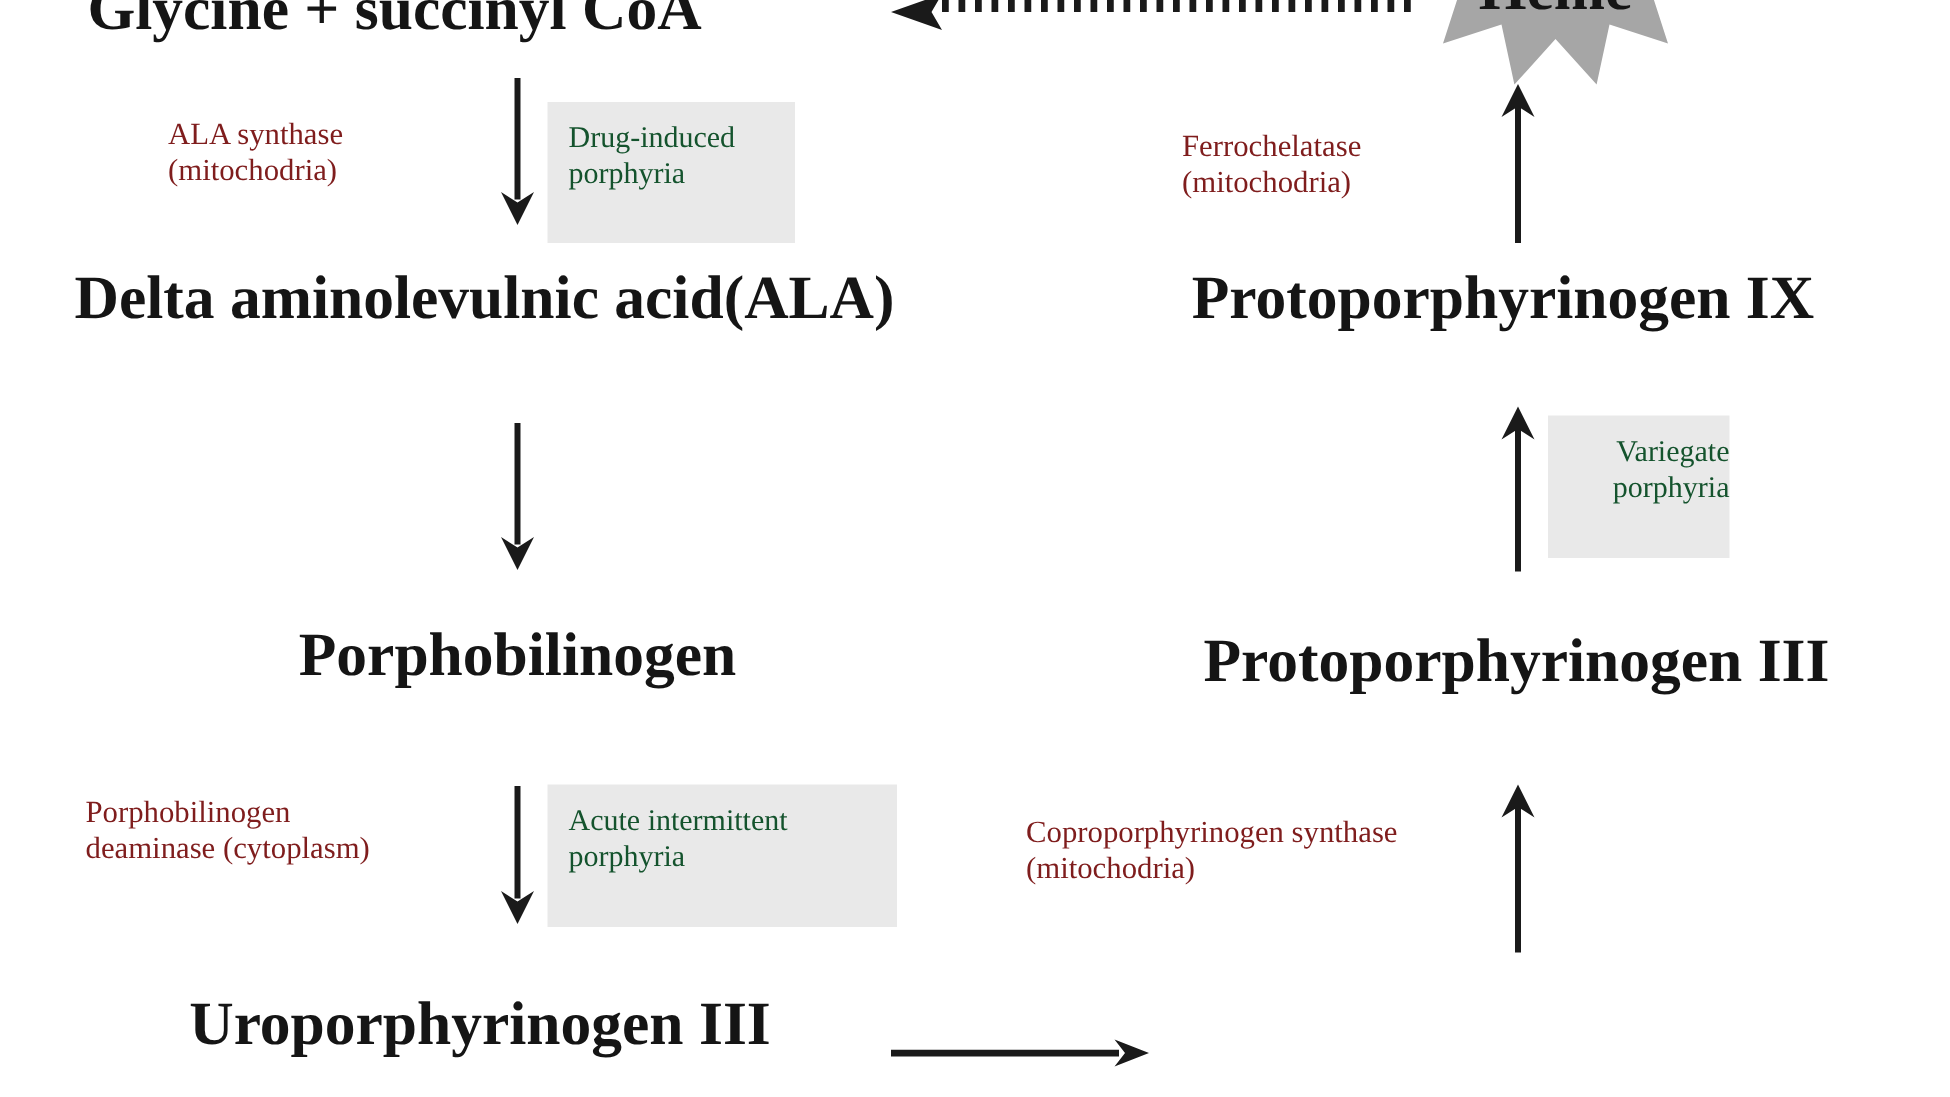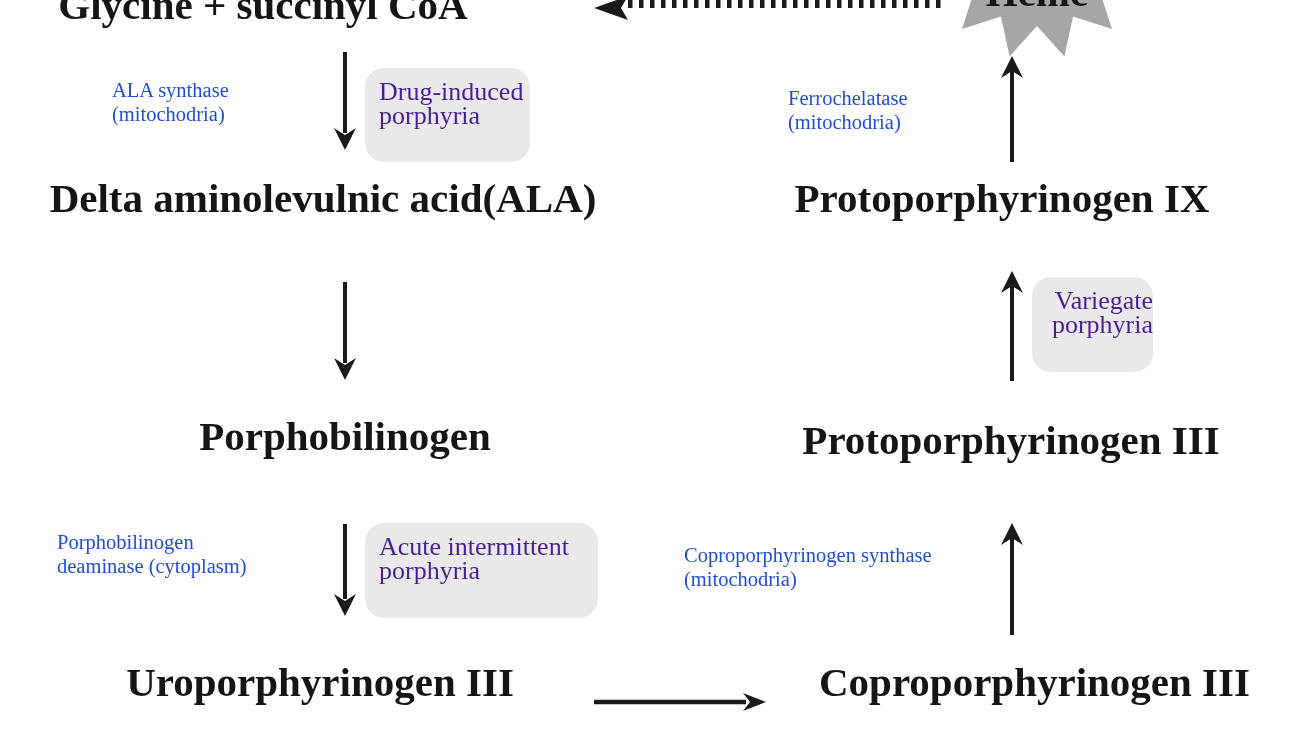--- a/index.html
+++ b/index.html
@@ -6,28 +6,28 @@
   .canvas {
     position:relative; width:1300px; height:731px;
     background:#ffffff; overflow:hidden;
     font-family:"Liberation Serif","DejaVu Serif",serif;
   }
   .node {
     position:absolute; font-weight:bold; font-size:41px; line-height:46px;
     color:#151515; text-align:center; white-space:nowrap;
   }
   .enzyme {
-    position:absolute; font-size:20.5px; line-height:23.5px; color:#1d4ed8;
+    position:absolute; font-size:20.5px; line-height:23.5px; color:#7f1d1d;
     white-space:nowrap;
   }
   .enzyme span { display:block; }
   .pbox {
-    position:absolute; background:#e9e9e9; color:#4c1d95;
-    font-size:26px; line-height:24px; box-sizing:border-box;
-    padding:12px 0 0 14px; white-space:nowrap;border-radius:19px;
+    position:absolute; background:#e9e9e9; color:#14532d;
+    font-size:20px; line-height:24px; box-sizing:border-box;
+    padding:12px 0 0 14px; white-space:nowrap;
   }
   .pbox span { display:block; }
   .arrow { position:absolute; }
   svg { display:block; overflow:visible; }
 </style>
 </head>
 <body>
 
 <div class="canvas">
 
@@ -84,21 +84,20 @@
     <span>porphyria</span>
   </div>
 
   <div class="node" style="left:80px; top:659px; width:480px;">Uroporphyrinogen III</div>
 
   <svg class="arrow" style="left:594px; top:693px;" width="172" height="18">
     <line x1="0" y1="9" x2="152" y2="9" stroke="#1a1a1a" stroke-width="4.5"></line>
     <polygon fill="#1a1a1a" points="172,9 149,0 156,9 149,18"></polygon>
   </svg>
 
-  <div class="node" style="left:782px; top:659px; width:505px;">Coproporphyrinogen III</div>
 
   <svg class="arrow" style="left:1000px; top:523px;" width="24" height="112">
     <polygon fill="#1a1a1a" points="12,0 1,22 12,15 23,22"></polygon>
     <line x1="12" y1="14" x2="12" y2="112" stroke="#1a1a1a" stroke-width="4"></line>
   </svg>
 
   <div class="enzyme" style="left:684px; top:544px;">
     <span>Coproporphyrinogen synthase</span>
     <span>(mitochodria)</span>
   </div>

